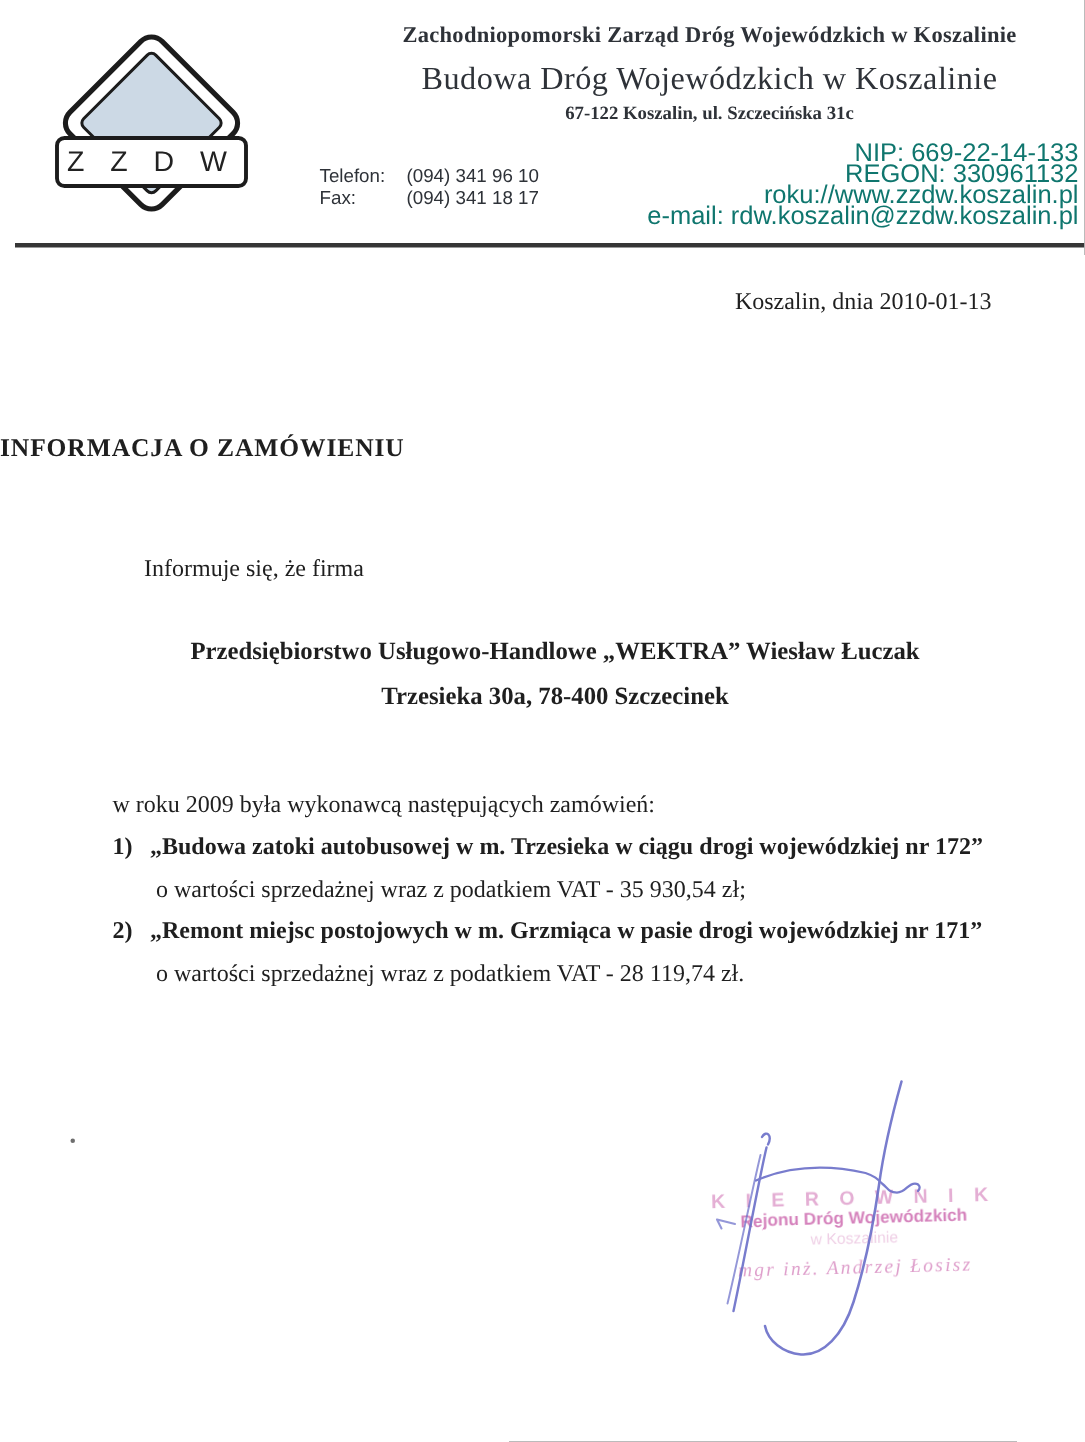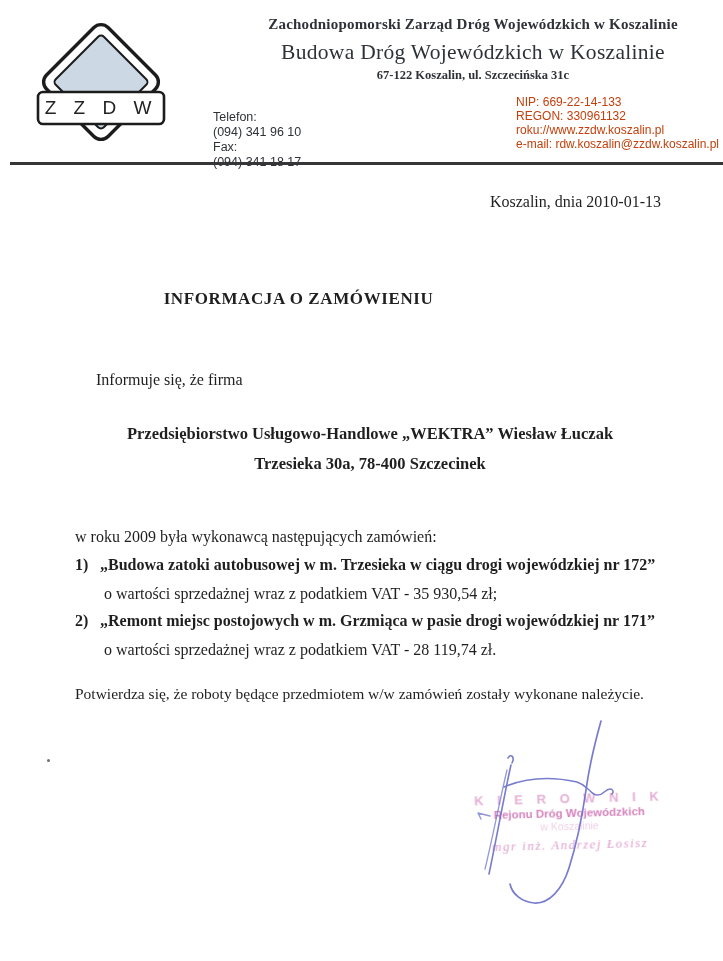--- a/index.html
+++ b/index.html
@@ -17,32 +17,32 @@
     color:var(--header-color,#2e3238);
   }
   .org-line1{font-size:15px;font-weight:bold;letter-spacing:.2px;}
   .org-line2{font-size:21.5px;font-weight:normal;margin-top:7px;letter-spacing:.3px;}
   .org-line3{font-size:12.5px;font-weight:bold;margin-top:3px;}
   .contact-left{
     position:absolute;left:213px;top:110px;
     font-family:"Liberation Sans","DejaVu Sans",sans-serif;
     font-size:12.5px;color:#2e3238;line-height:15px;
   }
-  .contact-left .row{display:flex;flex-direction:column;}
+  .contact-left .row{display:flex;}
   .contact-left .lbl{width:58px;}
   .contact-right{
-    position:absolute;right:4px;top:95px;text-align:left;
+    position:absolute;right:4px;top:95px;text-align:right;
     font-family:"Liberation Sans","DejaVu Sans",sans-serif;
-    font-size:12px;color:#c2410c;line-height:14px;
+    font-size:17px;color:#0f766e;line-height:14px;
   }
   .rule{position:absolute;left:10px;right:0;top:162px;height:3px;background:#363636;}
   
   .date-line{position:absolute;right:62px;top:193px;font-size:16px;}
   .doc-title{
-    position:absolute;left:0;top:289px;width:597px;text-align:center;
+    position:absolute;left:0;top:289px;width:597px;text-align:left;
     font-size:17px;font-weight:bold;letter-spacing:.6px;
   }
   .intro{position:absolute;left:75px;top:371px;font-size:16px;margin-left:21px;}
   .company{
     position:absolute;left:0;top:419px;width:740px;text-align:center;
     font-size:16.5px;font-weight:bold;line-height:30px;white-space:nowrap;
   }
   .orders-intro{position:absolute;left:75px;top:528px;font-size:16px;}
   .order-title{position:absolute;left:75px;font-size:16px;font-weight:bold;white-space:nowrap;display:flex;}
   .order-title .num{width:25px;flex:none;}
@@ -120,21 +120,20 @@
     <span>„Budowa zatoki autobusowej w m. Trzesieka w ciągu drogi wojewódzkiej nr 172”</span>
   </div>
   <div class="order-value ov1">o wartości sprzedażnej wraz z podatkiem VAT - 35 930,54 zł;</div>
 
   <div class="order-title ot2">
     <span class="num">2)</span>
     <span>„Remont miejsc postojowych w m. Grzmiąca w pasie drogi wojewódzkiej nr 171”</span>
   </div>
   <div class="order-value ov2">o wartości sprzedażnej wraz z podatkiem VAT - 28 119,74 zł.</div>
 
-  <div class="closing">Potwierdza się, że roboty będące przedmiotem w/w zamówień zostały wykonane należycie.</div>
 
   <div class="stray-dot"></div>
 
   <div class="stamp">
     <div class="stamp-l1">K I E R O W N I K</div>
     <div class="stamp-l2">Rejonu Dróg Wojewódzkich</div>
     <div class="stamp-l3">w Koszalinie</div>
     <div class="stamp-l4">mgr inż. Andrzej Łosisz</div>
   </div>
 

